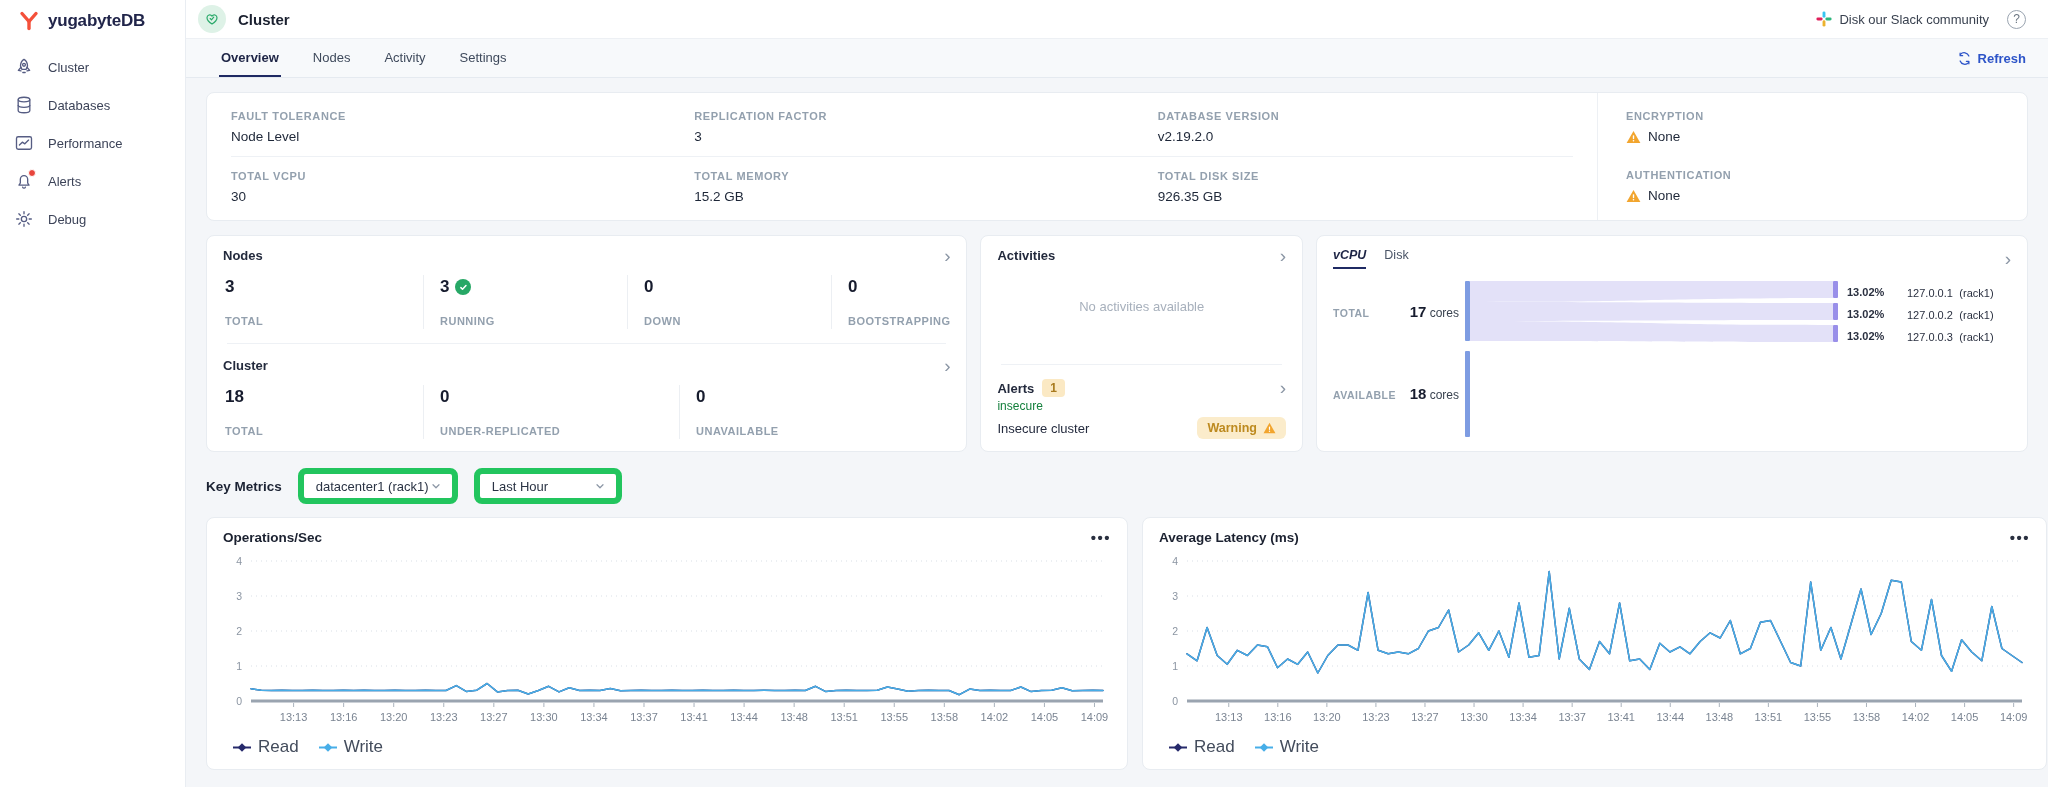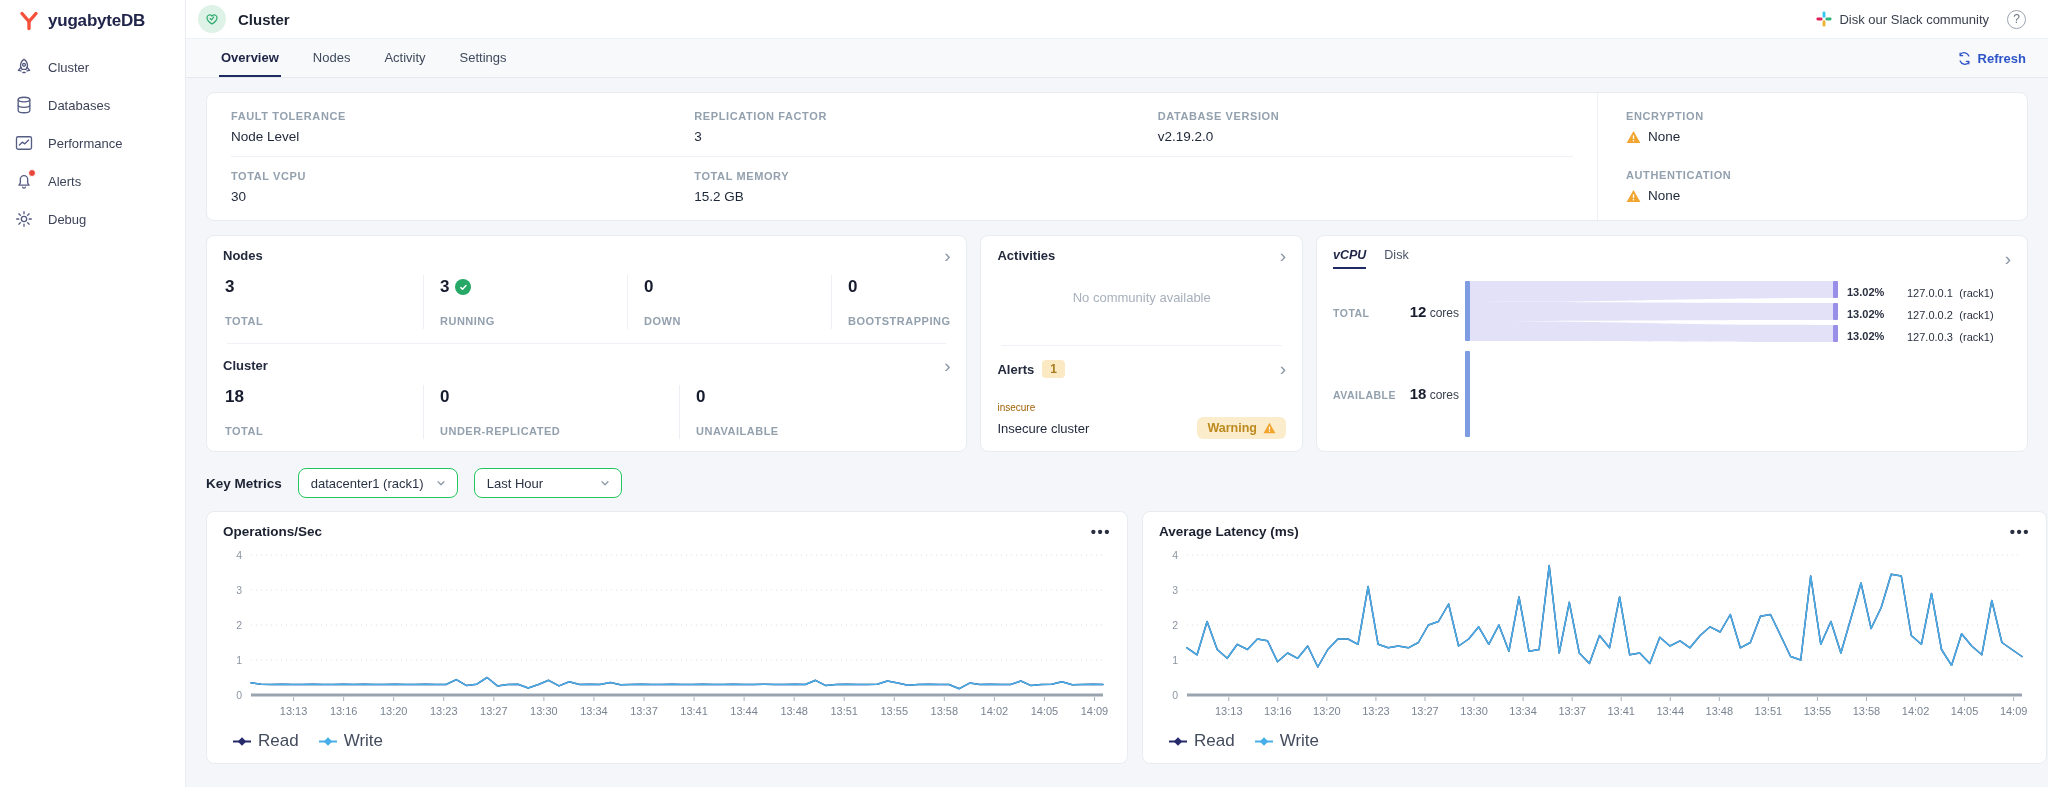--- a/index.html
+++ b/index.html
@@ -69,21 +69,21 @@
   .stat-label { font-size:11px; font-weight:600; letter-spacing:0.5px; color:#93a0ae; margin-top:18px; }
   .n1 { width:200px; } .n2 { width:204px; } .n3 { width:204px; } .n4 { flex:1; }
   .t1 { width:200px; } .t2 { width:256px; } .t3 { flex:1; }
   .hdivider { height:1px; background:#eef1f5; margin:14px 4px; }
   .check-badge { width:16px; height:16px; border-radius:50%; background:#27a866; display:inline-flex;
     align-items:center; justify-content:center; }
   .empty-note { flex:1; display:flex; align-items:center; justify-content:center;
     font-size:13px; color:#a7b0bc; min-height:58px; }
   .alert-count { background:#fbe9c4; color:#a87a1e; font-size:12px; font-weight:600;
     border-radius:4px; padding:2px 8px; margin-left:8px; }
-  .alert-name { font-size:10px; color:#a16207; margin-top:24px; }
+  .alert-name { font-size:12px; color:#15803d; margin-top:2px; }
   .alert-row { display:flex; align-items:center; justify-content:space-between; margin-top:4px; }
   .alert-msg { font-size:13px; color:#242b3e; }
   .warn-badge { display:flex; align-items:center; gap:6px; background:#fbeccb; color:#bd8a1f;
     font-size:12.5px; font-weight:600; border-radius:6px; padding:4px 10px; }
 
   
   .mini-tabs { display:flex; gap:18px; }
   .mini-tab { font-size:12.5px; color:#4a5466; padding-bottom:5px; border-bottom:2px solid transparent; cursor:pointer; }
   .mini-tab.active { color:#1d2445; font-weight:700; border-bottom-color:#1f2a63;font-style:italic; }
   .sankey { position:relative; height:160px; margin-top:10px; }
@@ -94,21 +94,21 @@
   .sk-val b { font-size:15px; font-weight:700; color:#171c2e; }
   .sk-node { position:absolute; left:514px; display:flex; gap:16px; align-items:center; }
   .sk-pct { font-size:11px; font-weight:600; color:#2a3040; width:44px; }
   .sk-host { font-size:11px; color:#2a3040; }
   .sk-rack { font-size:11px; color:#2a3040; margin-left:2px; }
 
   
   .km-row { display:flex; align-items:center; gap:16px; margin:16px 0 13px 0; }
   .km-title { font-size:13.5px; font-weight:700; color:#1b2233; }
   .select { display:flex; align-items:center; justify-content:space-between; background:#fff;
-    border:1px solid #22c55e; border-radius:8px; height:30px; padding:0 10px 0 12px;
+    border:6px solid #22c55e; border-radius:8px; height:36px; padding:0 10px 0 12px;
     font-size:13px; color:#2a3344; cursor:pointer; }
   .sel-region { width:160px; } .sel-range { width:148px; }
 
   
   .charts-row { display:flex; gap:14px; }
   .chart-card { padding:12px 16px 10px 16px; }
   .cc1 { flex:0 0 920px; } .cc2 { flex:1; }
   .chart-head { display:flex; align-items:center; justify-content:space-between; }
   .chart-title { font-size:13.5px; font-weight:700; color:#1b2130; }
   .dots { font-size:15px; font-weight:700; color:#2a3040; letter-spacing:1.5px; cursor:pointer; line-height:8px; }
@@ -248,20 +248,24 @@
           </div>
           <div class="summary-divider"></div>
           <div class="sum-cell">
             <div class="sum-label">TOTAL VCPU</div>
             <div class="sum-value">30</div>
           </div>
           <div class="sum-cell">
             <div class="sum-label">TOTAL MEMORY</div>
             <div class="sum-value">15.2 GB</div>
           </div>
+          <div class="sum-cell">
+            <div class="sum-label">TOTAL DISK SIZE</div>
+            <div class="sum-value">926.35 GB</div>
+          </div>
         </div>
         <div class="summary-right">
           <div class="sum-cell">
             <div class="sum-label">ENCRYPTION</div>
             <div class="sec-value">
               <svg width="15" height="14" viewBox="0 0 24 22">
                 <path d="M12 1.5L23 20.5H1z" fill="#f2a52e"></path>
                 <rect x="10.9" y="8" width="2.2" height="6.5" rx="1.1" fill="#fff"></rect>
                 <circle cx="12" cy="17" r="1.3" fill="#fff"></circle>
               </svg>
@@ -333,21 +337,21 @@
               <div class="stat-label">UNAVAILABLE</div>
             </div>
           </div>
         </div>
 
         <div class="card card-b">
           <div class="sec-head">
             <span class="sec-title">Activities</span>
             <span class="chev">›</span>
           </div>
-          <div class="empty-note">No community available</div>
+          <div class="empty-note">No activities available</div>
           <div class="hdivider"></div>
           <div class="sec-head">
             <span style="display:flex;align-items:center;">
               <span class="sec-title">Alerts</span>
               <span class="alert-count">1</span>
             </span>
             <span class="chev">›</span>
           </div>
           <div class="alert-name">insecure</div>
           <div class="alert-row">
@@ -377,21 +381,21 @@
               <path d="M137 23 C318 23, 318 24, 500 24 L500 41 C318 41, 318 42, 137 42 Z" fill="#dcd9f6" opacity="0.8"></path>
               <path d="M137 42 C318 42, 318 46, 500 46 L500 63 C318 63, 318 62, 137 62 Z" fill="#dcd9f6" opacity="0.8"></path>
               <rect x="132" y="2" width="5" height="60" rx="1" fill="#7e9ce2"></rect>
               <rect x="132" y="72" width="5" height="86" rx="1" fill="#7e9ce2"></rect>
               <rect x="500" y="2" width="5" height="17" rx="1" fill="#998fe9"></rect>
               <rect x="500" y="24" width="5" height="17" rx="1" fill="#998fe9"></rect>
               <rect x="500" y="46" width="5" height="17" rx="1" fill="#998fe9"></rect>
             </svg>
             <div class="sk-left" style="top:24px;">
               <span class="sk-cap">TOTAL</span>
-              <span class="sk-val"><b>12</b> <span>cores</span></span>
+              <span class="sk-val"><b>17</b> <span>cores</span></span>
             </div>
             <div class="sk-left" style="top:106px;">
               <span class="sk-cap">AVAILABLE</span>
               <span class="sk-val"><b>18</b> <span>cores</span></span>
             </div>
             <div class="sk-node" style="top:4px;">
               <span class="sk-pct">13.02%</span>
               <span><span class="sk-host">127.0.0.1</span> <span class="sk-rack">(rack1)</span></span>
             </div>
             <div class="sk-node" style="top:26px;">

